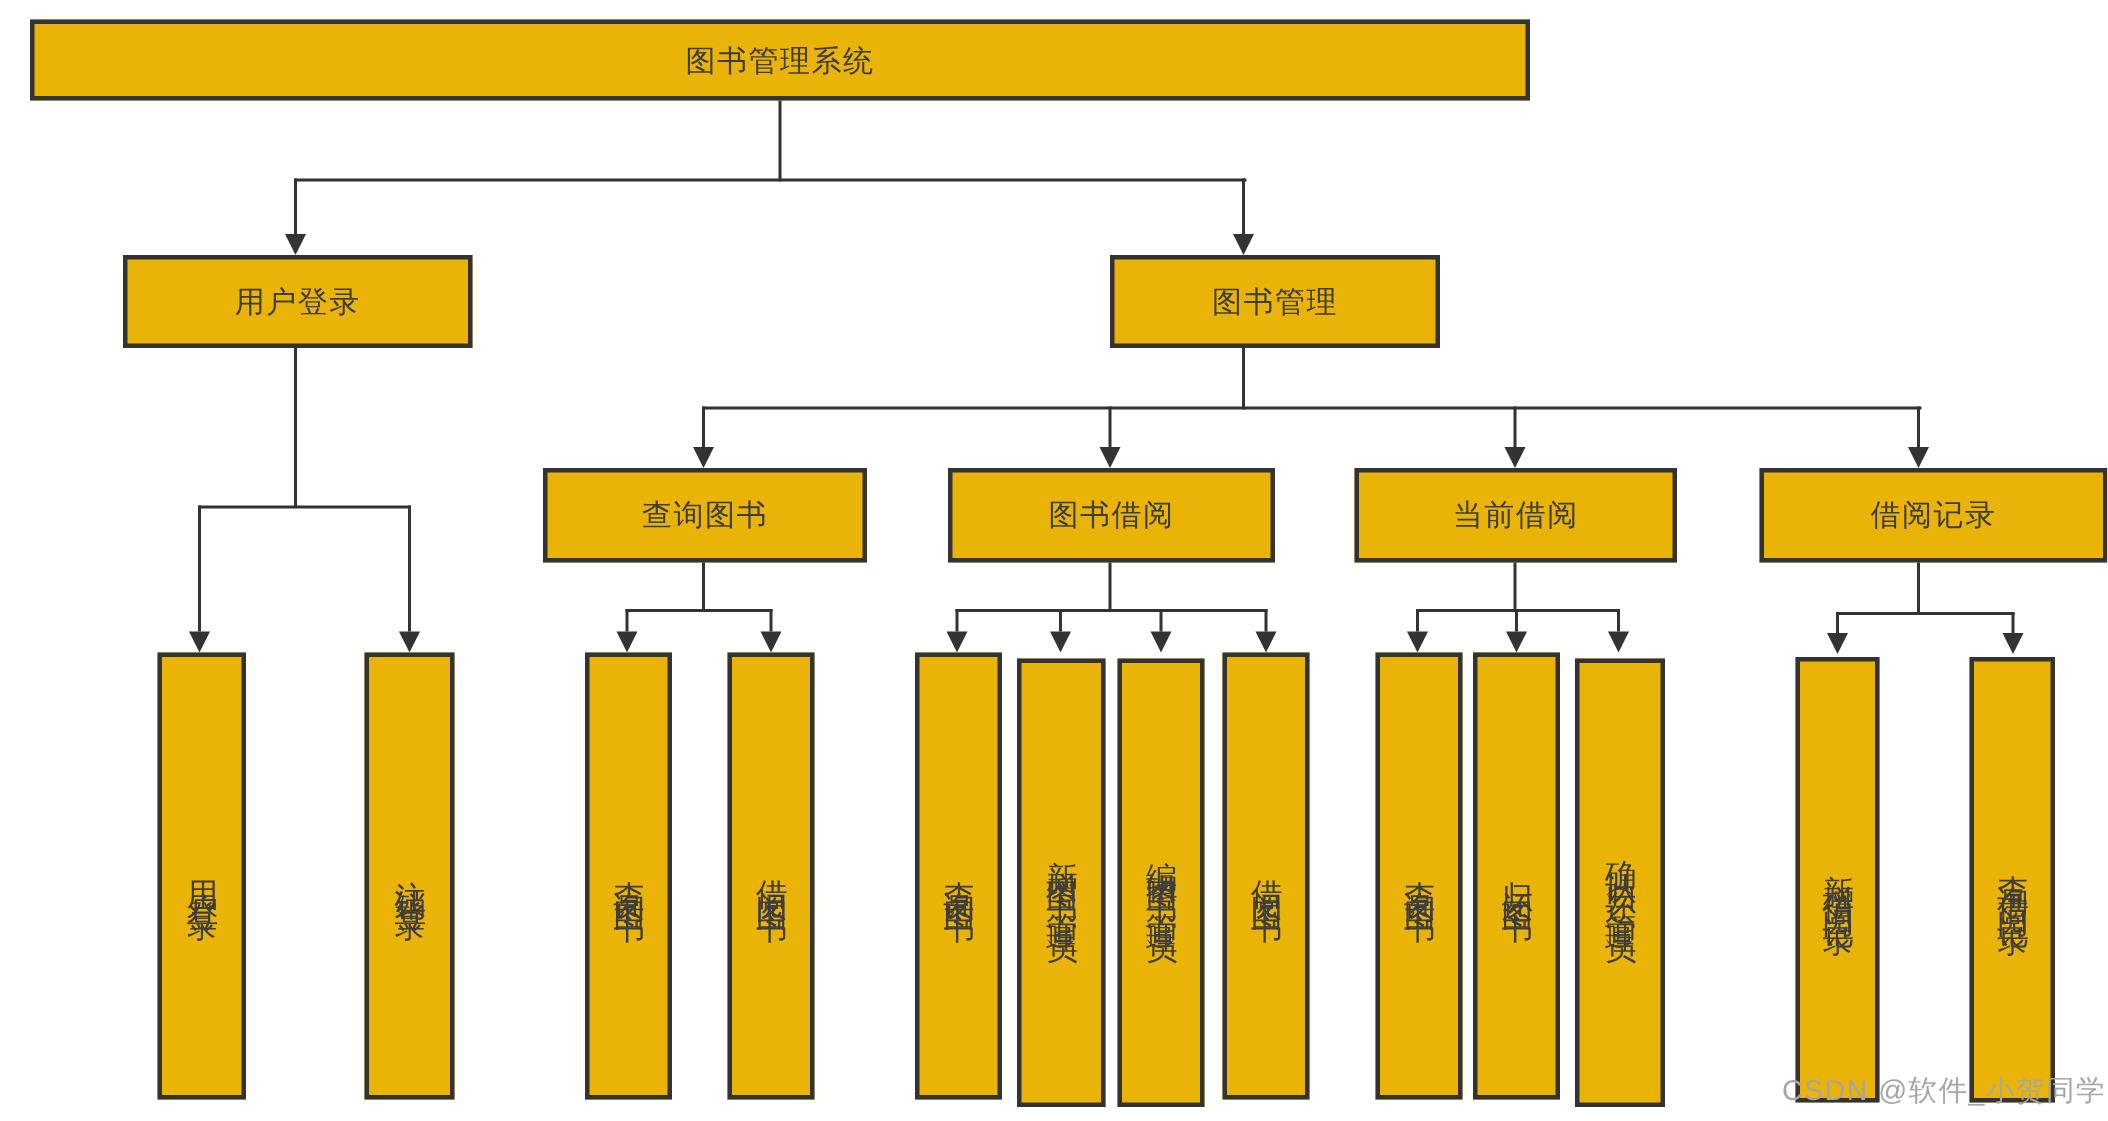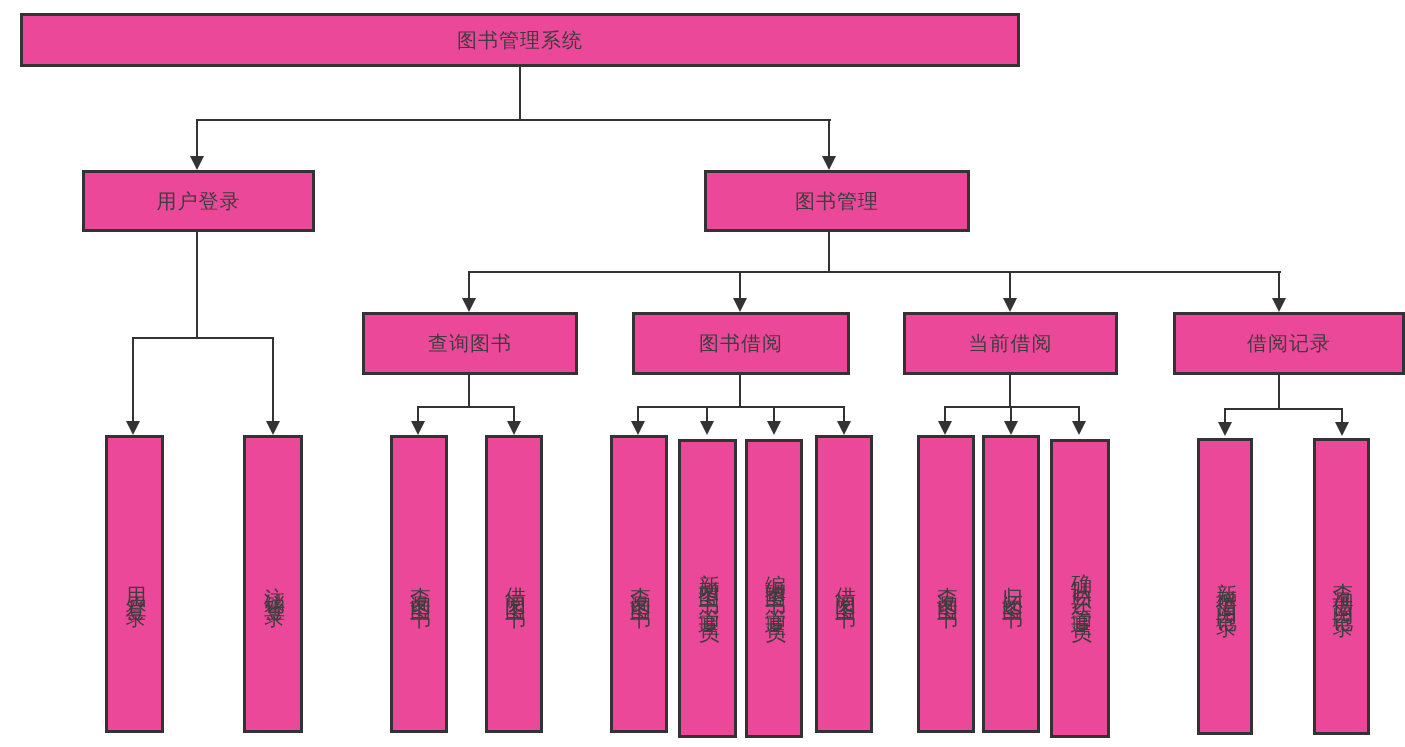--- a/index.html
+++ b/index.html
@@ -1,22 +1,22 @@
 <!DOCTYPE html>
 <html><head>
 <meta charset="utf-8">
 <style>
   html,body{margin:0;padding:0;background:#ffffff;}
   .stage{
     position:relative;width:1405px;height:747px;background:#ffffff;overflow:hidden;
     font-family:"Liberation Sans","DejaVu Sans",sans-serif;color:#3d3d3d;
   }
   .box{
-    position:absolute;box-sizing:border-box;border:3px solid #333333;background:#ec4899;
-    display:flex;align-items:center;justify-content:center;font-family:Liberation Mono, monospace;
+    position:absolute;box-sizing:border-box;border:3px solid #333333;background:#eab308;
+    display:flex;align-items:center;justify-content:center;
   }
   .box .lbl{font-size:20px;color:#3d3d3d;letter-spacing:1px;white-space:nowrap;}
   .leaf .vlbl{
     writing-mode:vertical-lr;text-orientation:mixed;
     font-size:21px;letter-spacing:7px;color:#3d3d3d;line-height:1;
   }
   .vline,.hline{position:absolute;background:#333333;}
   .arrow{
     position:absolute;width:0;height:0;
     border-left:7px solid transparent;border-right:7px solid transparent;
@@ -32,21 +32,21 @@
 
 <div class="stage">
 
   <div class="box" style="left:20px;top:13px;width:1000px;height:54px">
     <span class="lbl">图书管理系统</span>
   </div>
 
   <div class="box" style="left:82px;top:170px;width:233px;height:62px">
     <span class="lbl">用户登录</span>
   </div>
-  <div class="box" style="left:704px;top:170px;width:266px;height:62px">
+  <div class="box" style="left:740px;top:170px;width:220px;height:62px">
     <span class="lbl">图书管理</span>
   </div>
 
   <div class="box" style="left:362px;top:312px;width:216px;height:63px">
     <span class="lbl">查询图书</span>
   </div>
   <div class="box" style="left:632px;top:312px;width:218px;height:63px">
     <span class="lbl">图书借阅</span>
   </div>
   <div class="box" style="left:903px;top:312px;width:215px;height:63px">
@@ -152,14 +152,15 @@
   <div class="vline" style="left:1078px;top:406px;width:2px;height:15px"></div>
   <div class="arrow" style="left:1072px;top:421px"></div>
 
   <div class="vline" style="left:1278px;top:375px;width:2px;height:35px"></div>
   <div class="hline" style="left:1224px;top:408px;width:119px;height:2px"></div>
   <div class="vline" style="left:1224px;top:408px;width:2px;height:14px"></div>
   <div class="arrow" style="left:1218px;top:422px"></div>
   <div class="vline" style="left:1341px;top:408px;width:2px;height:14px"></div>
   <div class="arrow" style="left:1335px;top:422px"></div>
 
+  <div class="watermark">CSDN @软件_小贺同学</div>
 
 </div>
 
 </body></html>

